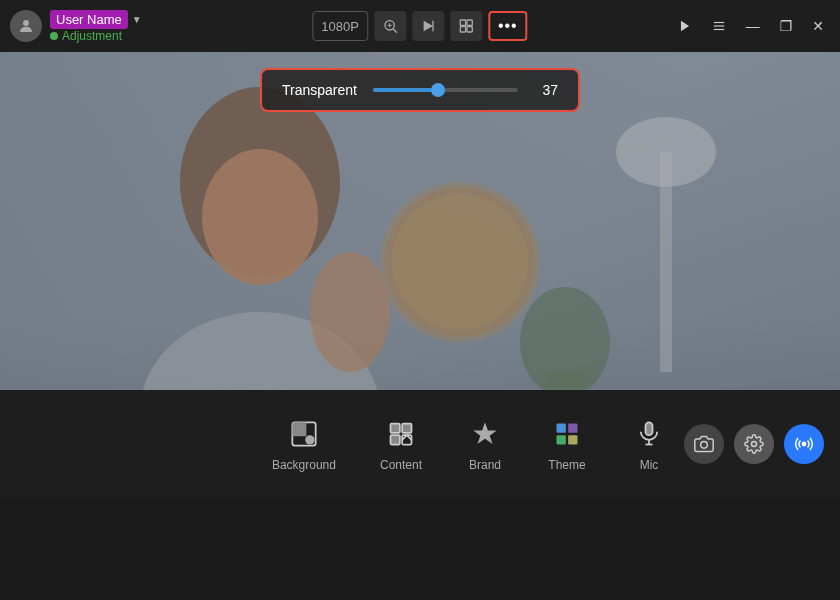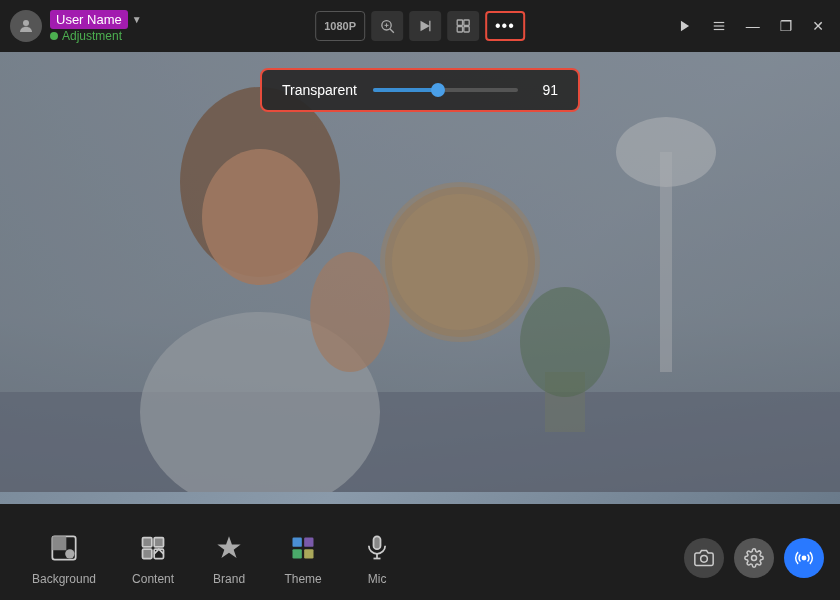--- a/index.html
+++ b/index.html
@@ -102,22 +102,22 @@
       cursor: pointer;
       font-size: 12px;
       display: flex;
       align-items: center;
       justify-content: center;
       height: 30px;
       min-width: 30px;
     }
 
     .toolbar-btn.resolution {
-      font-size: 11px;
-      font-weight: bold;
+      font-size: 13px;
+      font-weight: normal;
       color: #aaa;
       border: 1px solid #555;
       background: transparent;
     }
 
     .toolbar-btn.more-btn {
       background: transparent;
       border: 2px solid #e74c3c;
       color: #fff;
       font-size: 16px;
@@ -142,21 +142,21 @@
       border-radius: 3px;
       display: flex;
       align-items: center;
       justify-content: center;
     }
 
     
     .video-area {
       position: relative;
       width: 840px;
-      height: 452px;
+      height: 338px;
       background: #22c55e;
       overflow: hidden;
     }
 
     .video-bg {
       width: 100%;
       height: 100%;
       background: linear-gradient(135deg, #5a6a7a 0%, #7a8a9a 30%, #8a9aaa 60%, #6a7a8a 100%);
       position: relative;
     }
@@ -225,22 +225,23 @@
       background: #1e1e1e;
       display: flex;
       align-items: center;
       padding: 0 16px;
       position: relative;
     }
 
     .bottom-tools {
       display: flex;
       align-items: center;
-      gap: 4px;
+      gap: 12px;
       flex: 1;
+      justify-content: flex-end;
     }
 
     .tool-item {
       display: flex;
       flex-direction: column;
       align-items: center;
       gap: 6px;
       padding: 8px 16px;
       cursor: pointer;
       border-radius: 6px;
@@ -412,21 +413,21 @@
       <rect width="840" height="440" fill="rgba(60,70,80,0.35)"></rect>
     </svg>
   </div>
 
   <div class="transparent-panel">
     <span class="transparent-label">Transparent</span>
     <div class="slider-track">
       <div class="slider-fill"></div>
       <div class="slider-thumb"></div>
     </div>
-    <span class="slider-value">91</span>
+    <span class="slider-value">37</span>
   </div>
 </div>
 
 <div class="bottom-toolbar">
   <div class="bottom-tools">
 
     <div class="tool-item">
       <div class="tool-icon">
         <svg width="28" height="28" viewBox="0 0 24 24" fill="#ccc">
           <rect x="2" y="2" width="20" height="20" rx="2" fill="none" stroke="#ccc" stroke-width="1.5"></rect>

